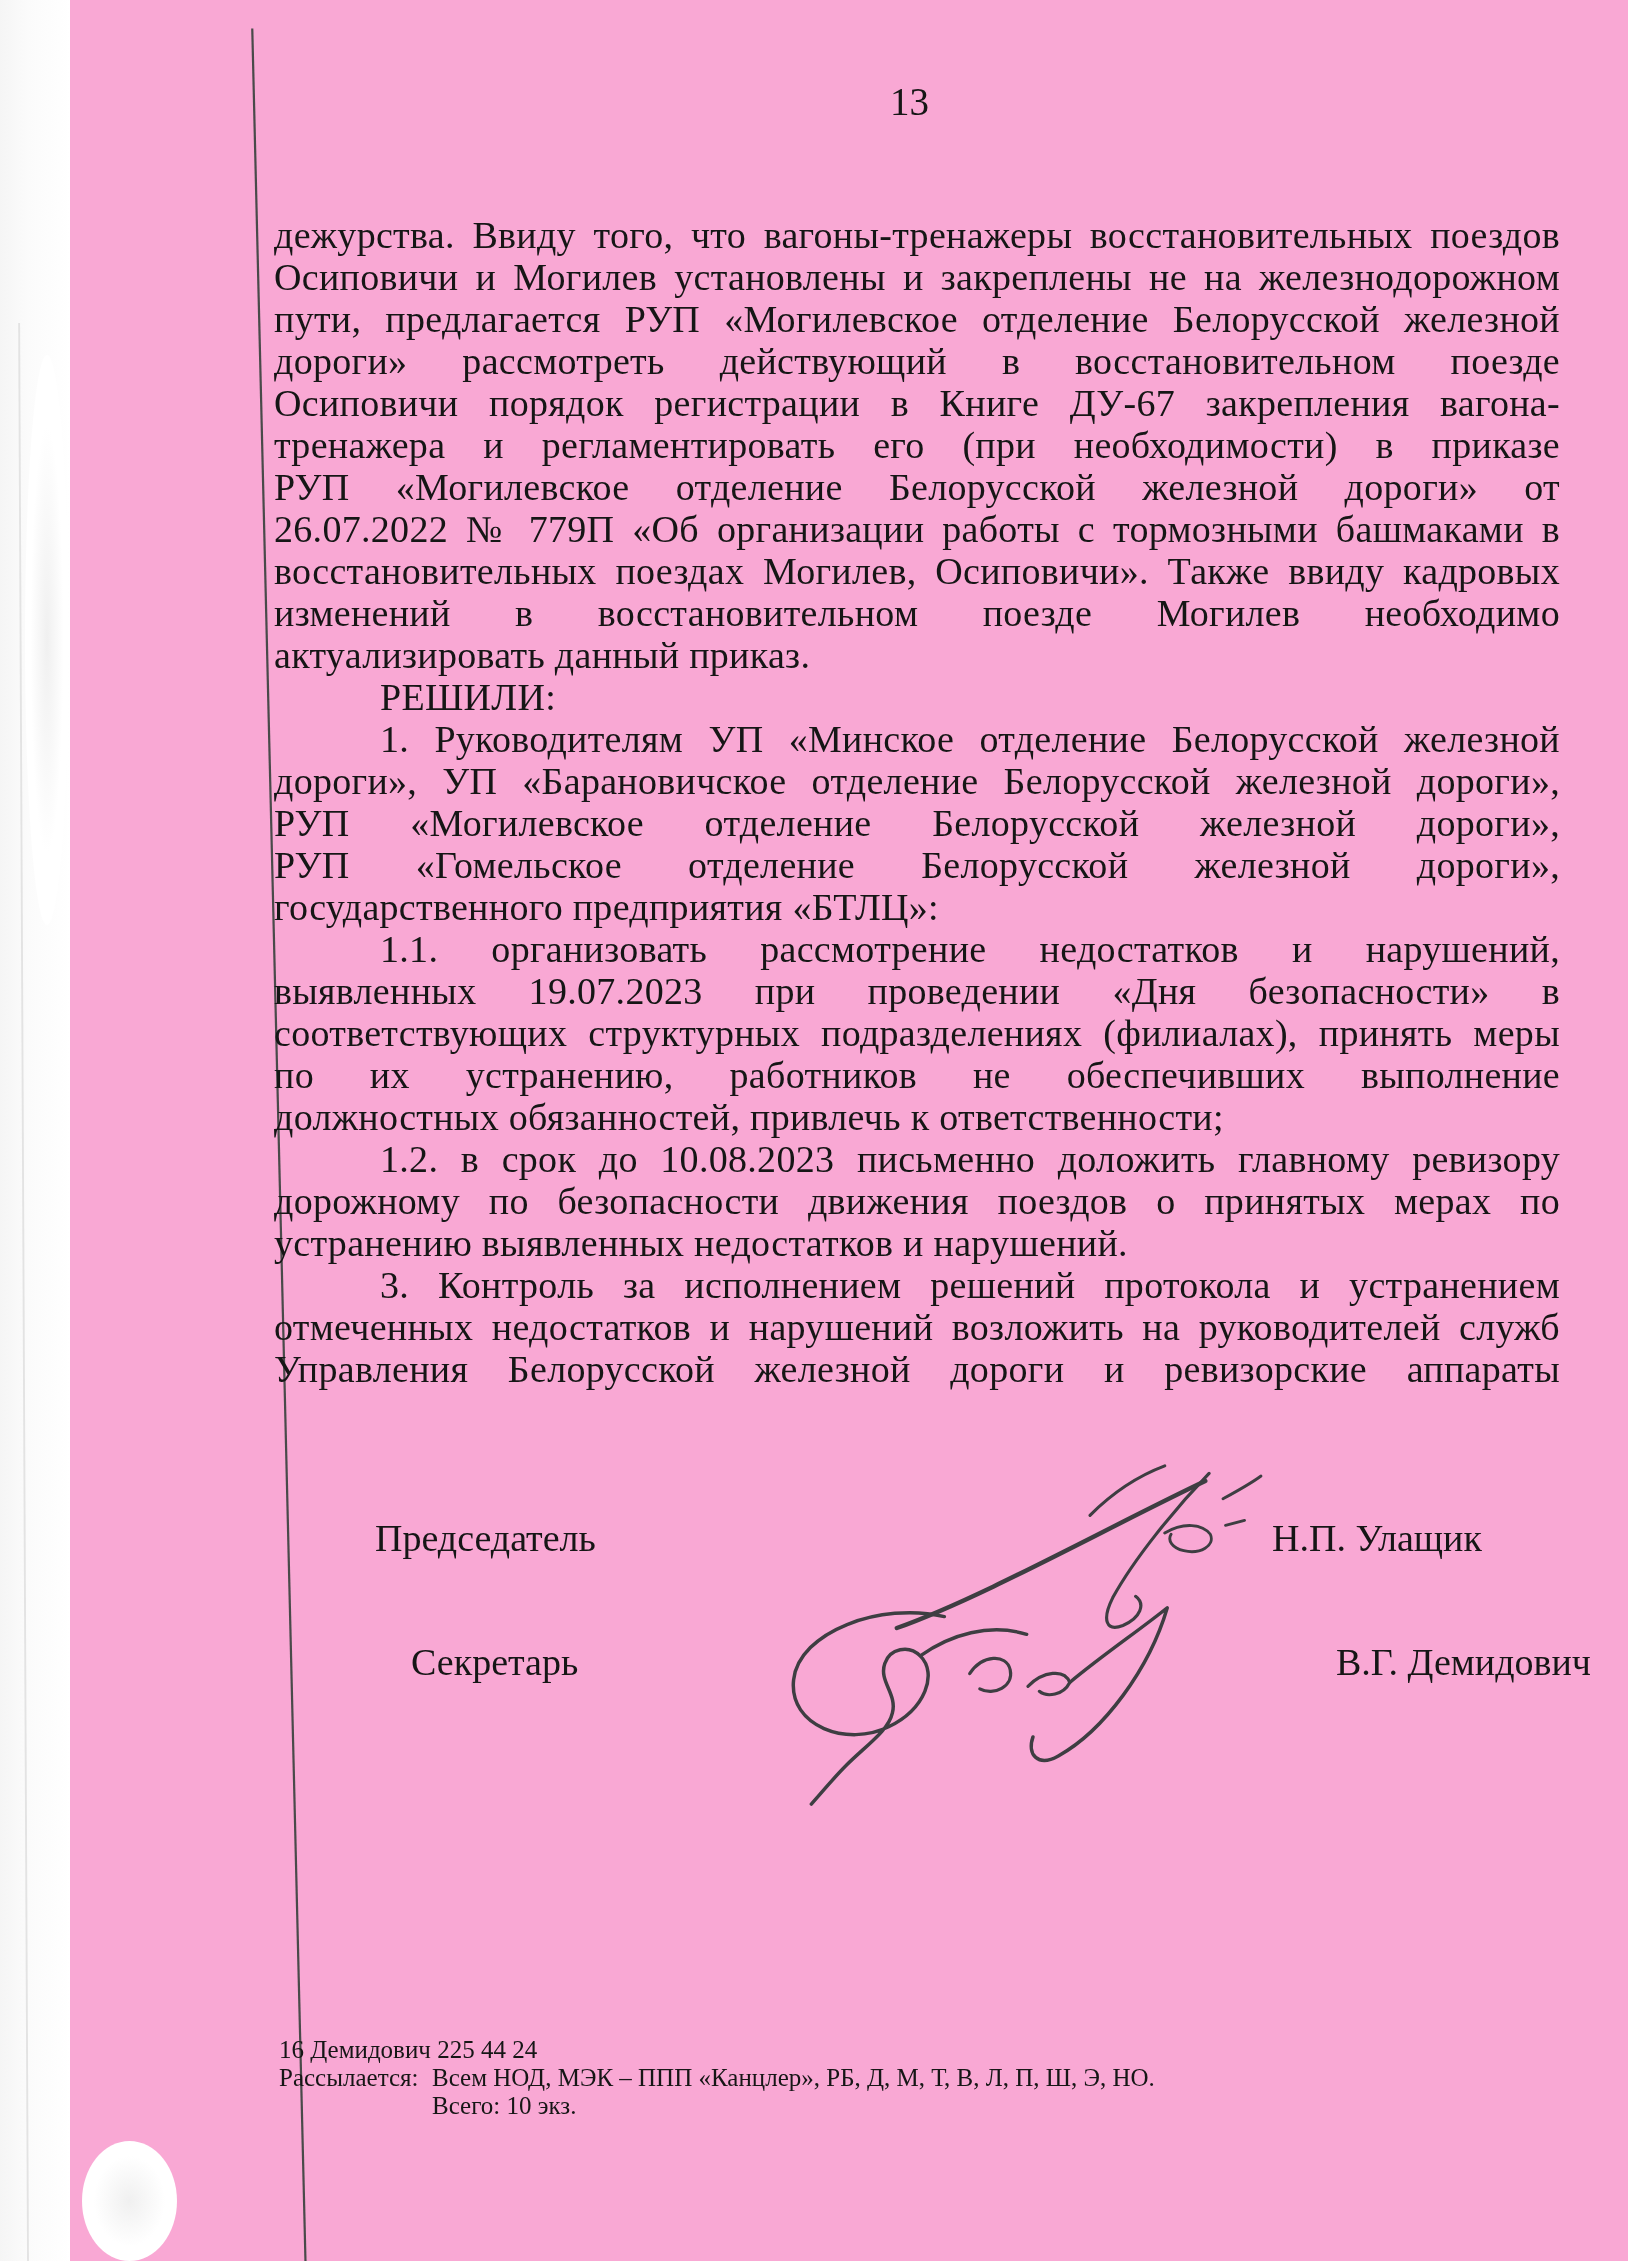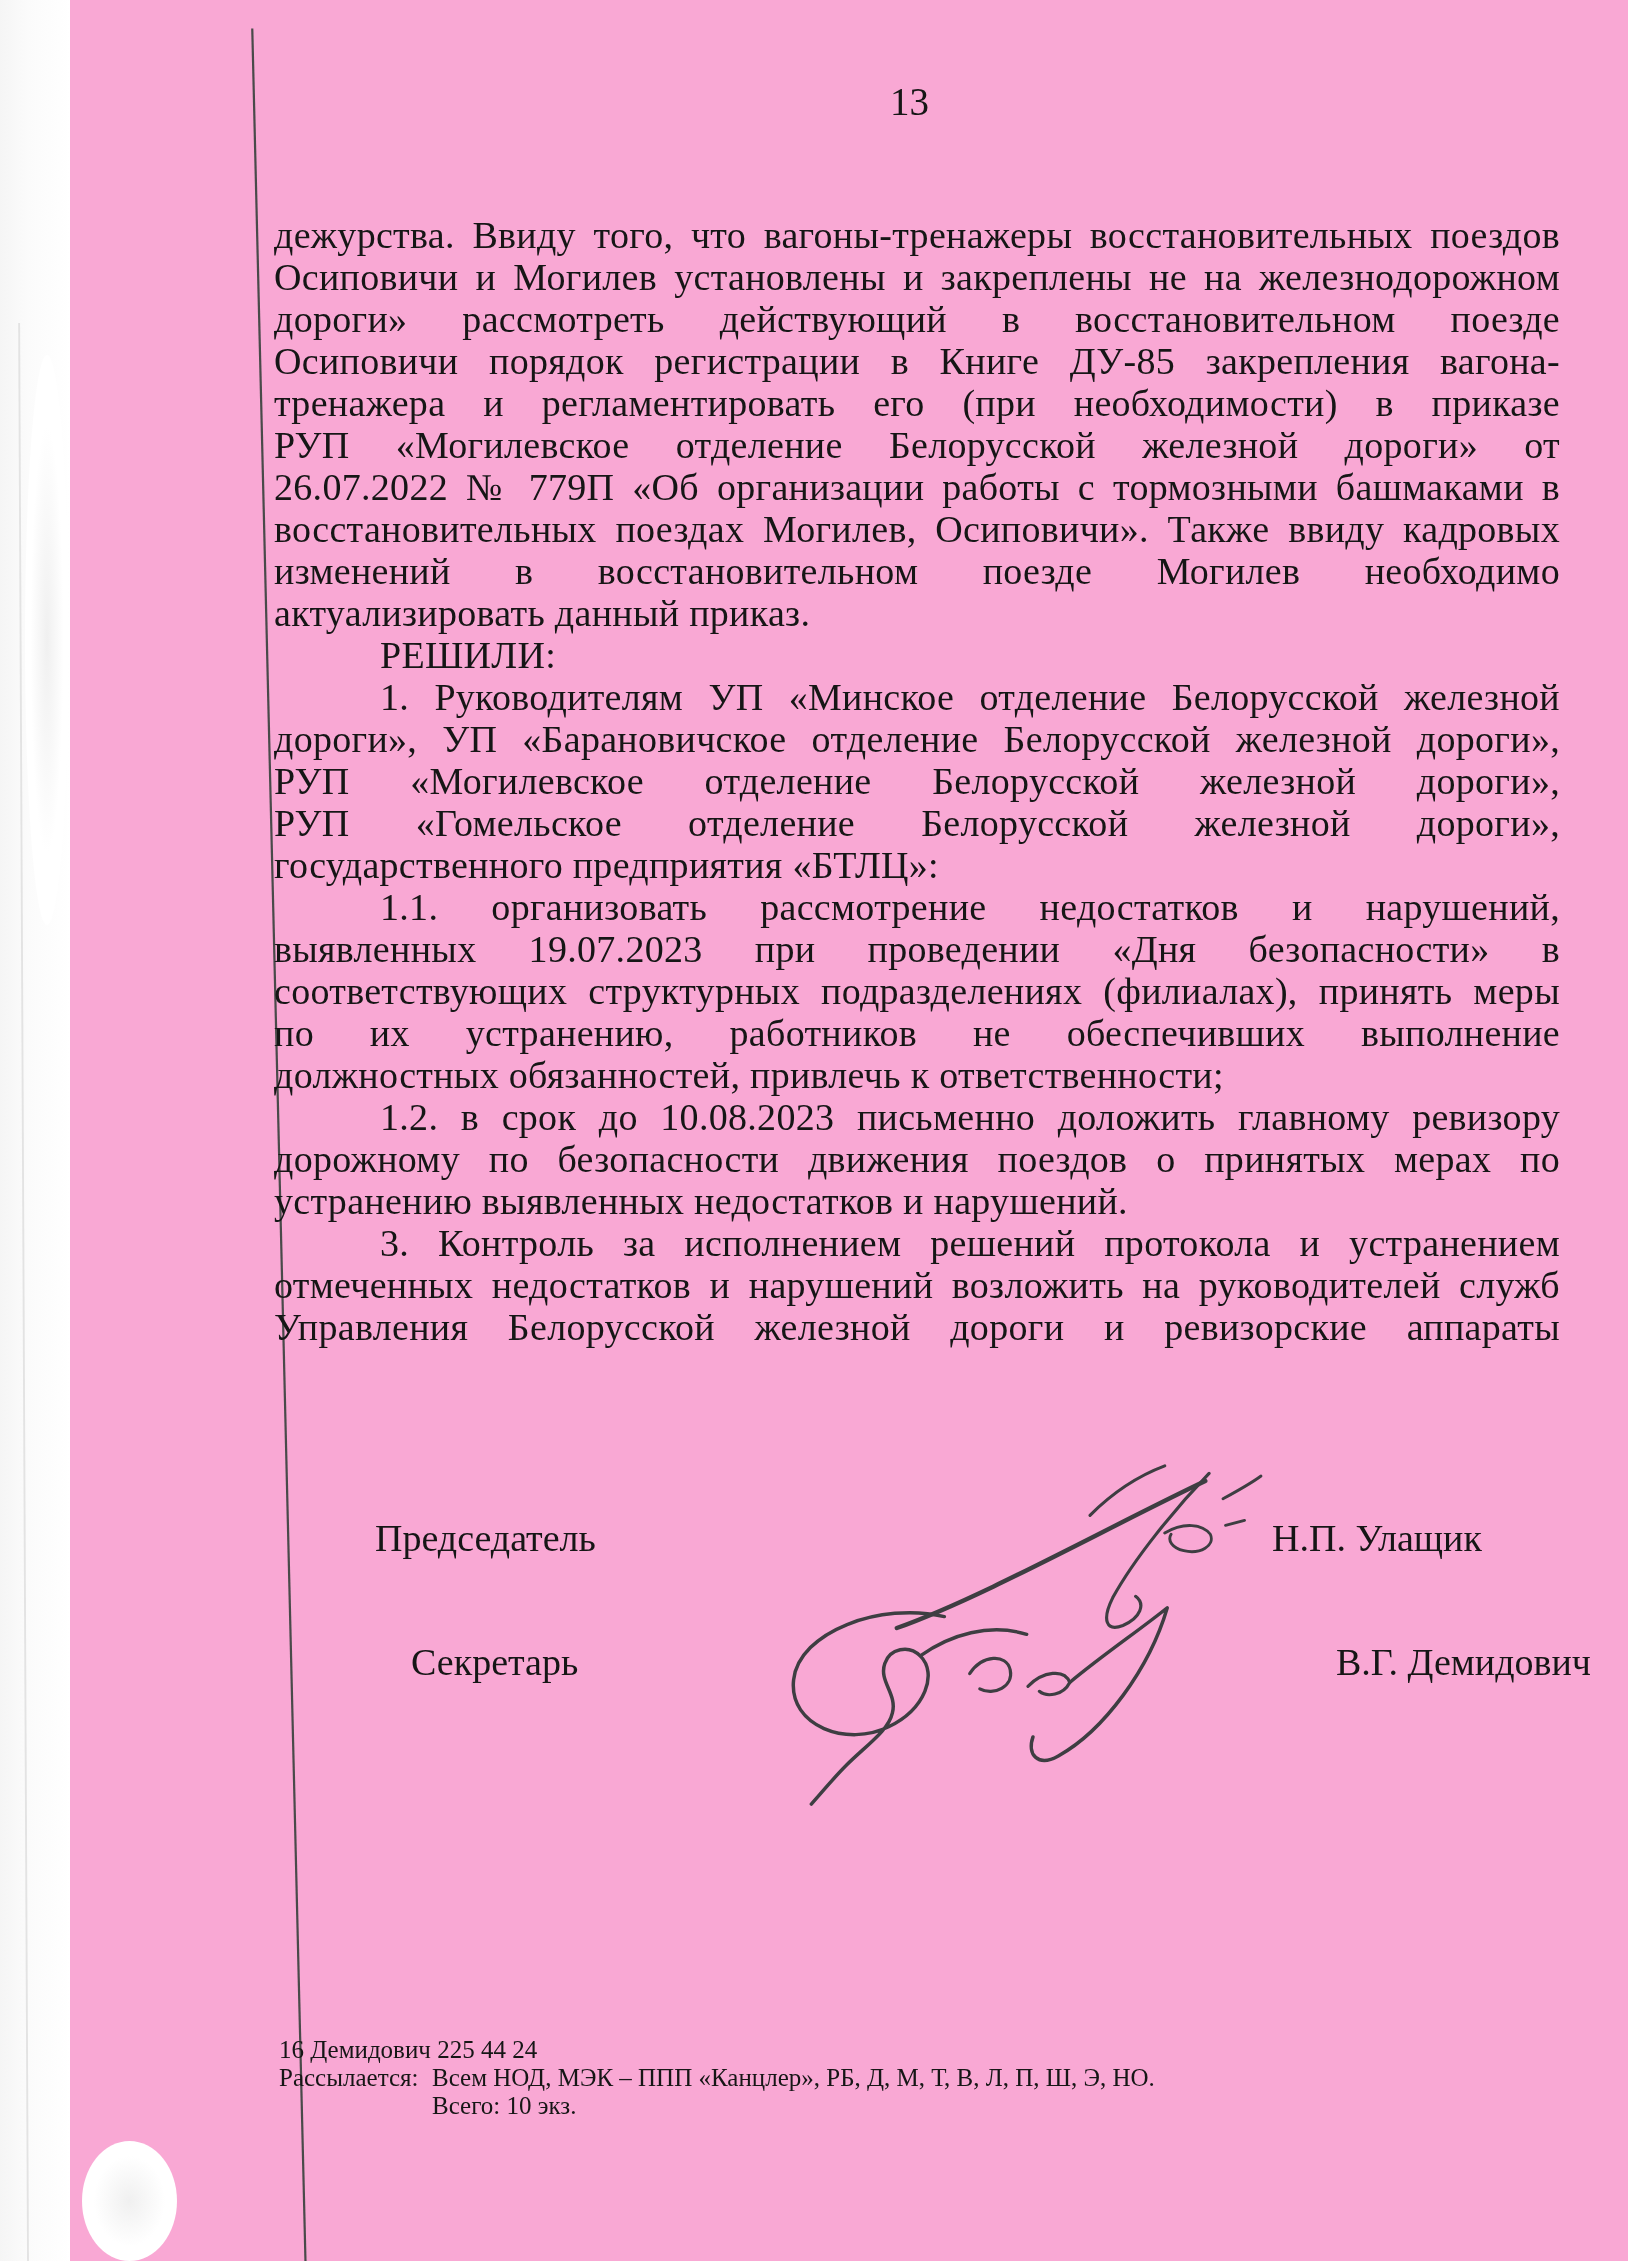--- a/index.html
+++ b/index.html
@@ -64,22 +64,23 @@
   <svg class="scan-lines" width="1629" height="2261" viewBox="0 0 2571 3569">
     <line x1="398" y1="45" x2="482" y2="3569" stroke="#4a4a4a" stroke-width="3.5"></line>
     <line x1="30" y1="510" x2="44" y2="3569" stroke="#e3e3e3" stroke-width="3"></line>
   </svg>
 
   <div class="pagenum">13</div>
 
   <div class="body-text">
     <div class="line j">дежурства. Ввиду того, что вагоны-тренажеры восстановительных поездов</div>
     <div class="line j">Осиповичи и Могилев установлены и закреплены не на железнодорожном</div>
+    <div class="line j">пути, предлагается РУП «Могилевское отделение Белорусской железной</div>
     <div class="line j">дороги» рассмотреть действующий в восстановительном поезде</div>
-    <div class="line j">Осиповичи порядок регистрации в Книге ДУ-85 закрепления вагона-</div>
+    <div class="line j">Осиповичи порядок регистрации в Книге ДУ-67 закрепления вагона-</div>
     <div class="line j">тренажера и регламентировать его (при необходимости) в приказе</div>
     <div class="line j">РУП «Могилевское отделение Белорусской железной дороги» от</div>
     <div class="line j">26.07.2022 № 779П «Об организации работы с тормозными башмаками в</div>
     <div class="line j">восстановительных поездах Могилев, Осиповичи». Также ввиду кадровых</div>
     <div class="line j">изменений в восстановительном поезде Могилев необходимо</div>
     <div class="line">актуализировать данный приказ.</div>
     <div class="line ind">РЕШИЛИ:</div>
     <div class="line j ind">1. Руководителям УП «Минское отделение Белорусской железной</div>
     <div class="line j">дороги», УП «Барановичское отделение Белорусской железной дороги»,</div>
     <div class="line j">РУП «Могилевское отделение Белорусской железной дороги»,</div>

